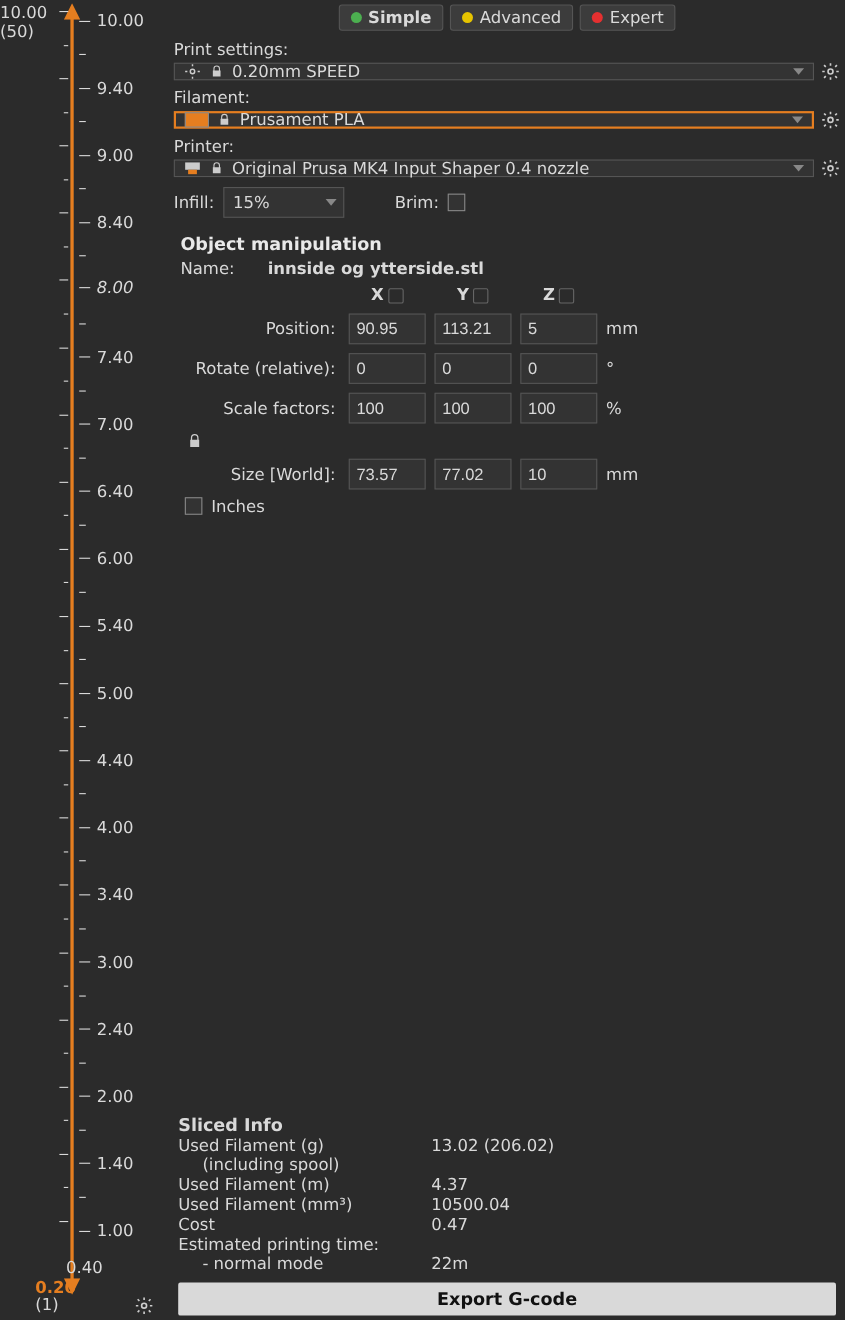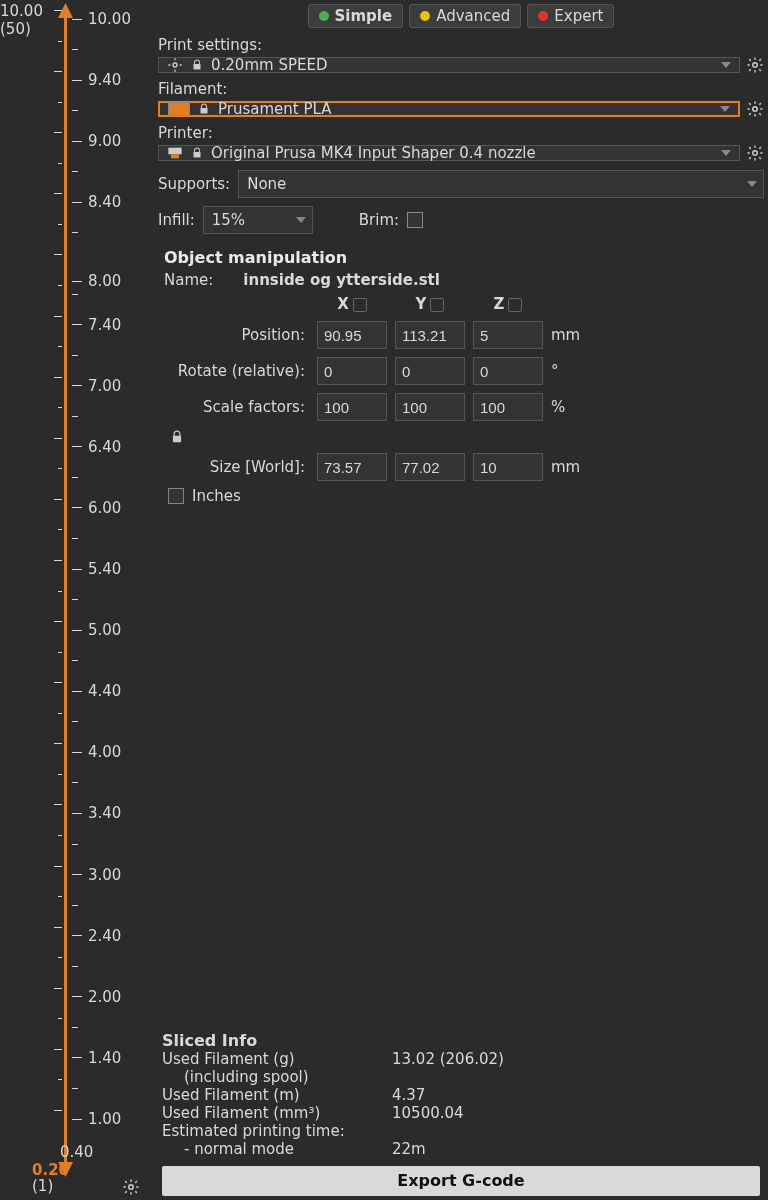--- a/index.html
+++ b/index.html
@@ -238,21 +238,21 @@
         <span class="val">-</span>
       </div>
       <div class="tick" style="top: 183.333px; text-align: center;">
         <span class="dash"></span>
         <span class="val">8.40</span>
       </div>
       <div class="tick minor" style="top: 213.889px;">
         <span class="dash"></span>
         <span class="val">-</span>
       </div>
-      <div class="tick" style="top: 262px;">
+      <div class="tick" style="top: 242px; font-style: italic;">
         <span class="dash"></span>
         <span class="val">8.00</span>
       </div>
       <div class="tick minor" style="top: 275px;">
         <span class="dash"></span>
         <span class="val">-</span>
       </div>
       <div class="tick" style="top: 305.556px;">
         <span class="dash"></span>
         <span class="val">7.40</span>
@@ -572,27 +572,20 @@
       <span class="chev"></span>
     </div>
     <span class="gear-icon">
       <svg width="18" height="18" viewBox="0 0 24 24" fill="none" stroke="#ccc" stroke-width="2">
           <circle cx="12" cy="12" r="3"></circle>
           <path d="M12 2v3M12 19v3M4.2 4.2l2.1 2.1M17.7 17.7l2.1 2.1M2 12h3M19 12h3M4.2 19.8l2.1-2.1M17.7 6.3l2.1-2.1"></path>
         </svg>
     </span>
   </div>
 
-  <div class="row">
-    <span>Supports:</span>
-    <div class="select" style="flex:1">
-      <span>None</span>
-      <span class="chev"></span>
-    </div>
-  </div>
 
   <div class="row">
     <span>Infill:</span>
     <div class="select" style="width:110px">
       <span>15%</span>
       <span class="chev"></span>
     </div>
     <span style="width:30px"></span>
     <span>Brim:</span>
     <span class="checkbox"></span>
@@ -668,20 +661,24 @@
       </div>
     <div class="sliced-row">
       <div class="k">Used Filament (m)</div>
       <div class="v">4.37</div>
     </div>
     <div class="sliced-row">
       <div class="k">Used Filament (mm³)</div>
       <div class="v">10500.04</div>
     </div>
     <div class="sliced-row">
+      <div class="k">Cost</div>
+      <div class="v">0.47</div>
+    </div>
+    <div class="sliced-row">
       <div class="k">Estimated printing time:</div>
     </div>
     <div class="sliced-row">
       <div class="k sub">- normal mode</div>
       <div class="v">22m</div>
     </div>
   </div>
 
   <div class="export-btn">Export G-code</div>
 </div>

